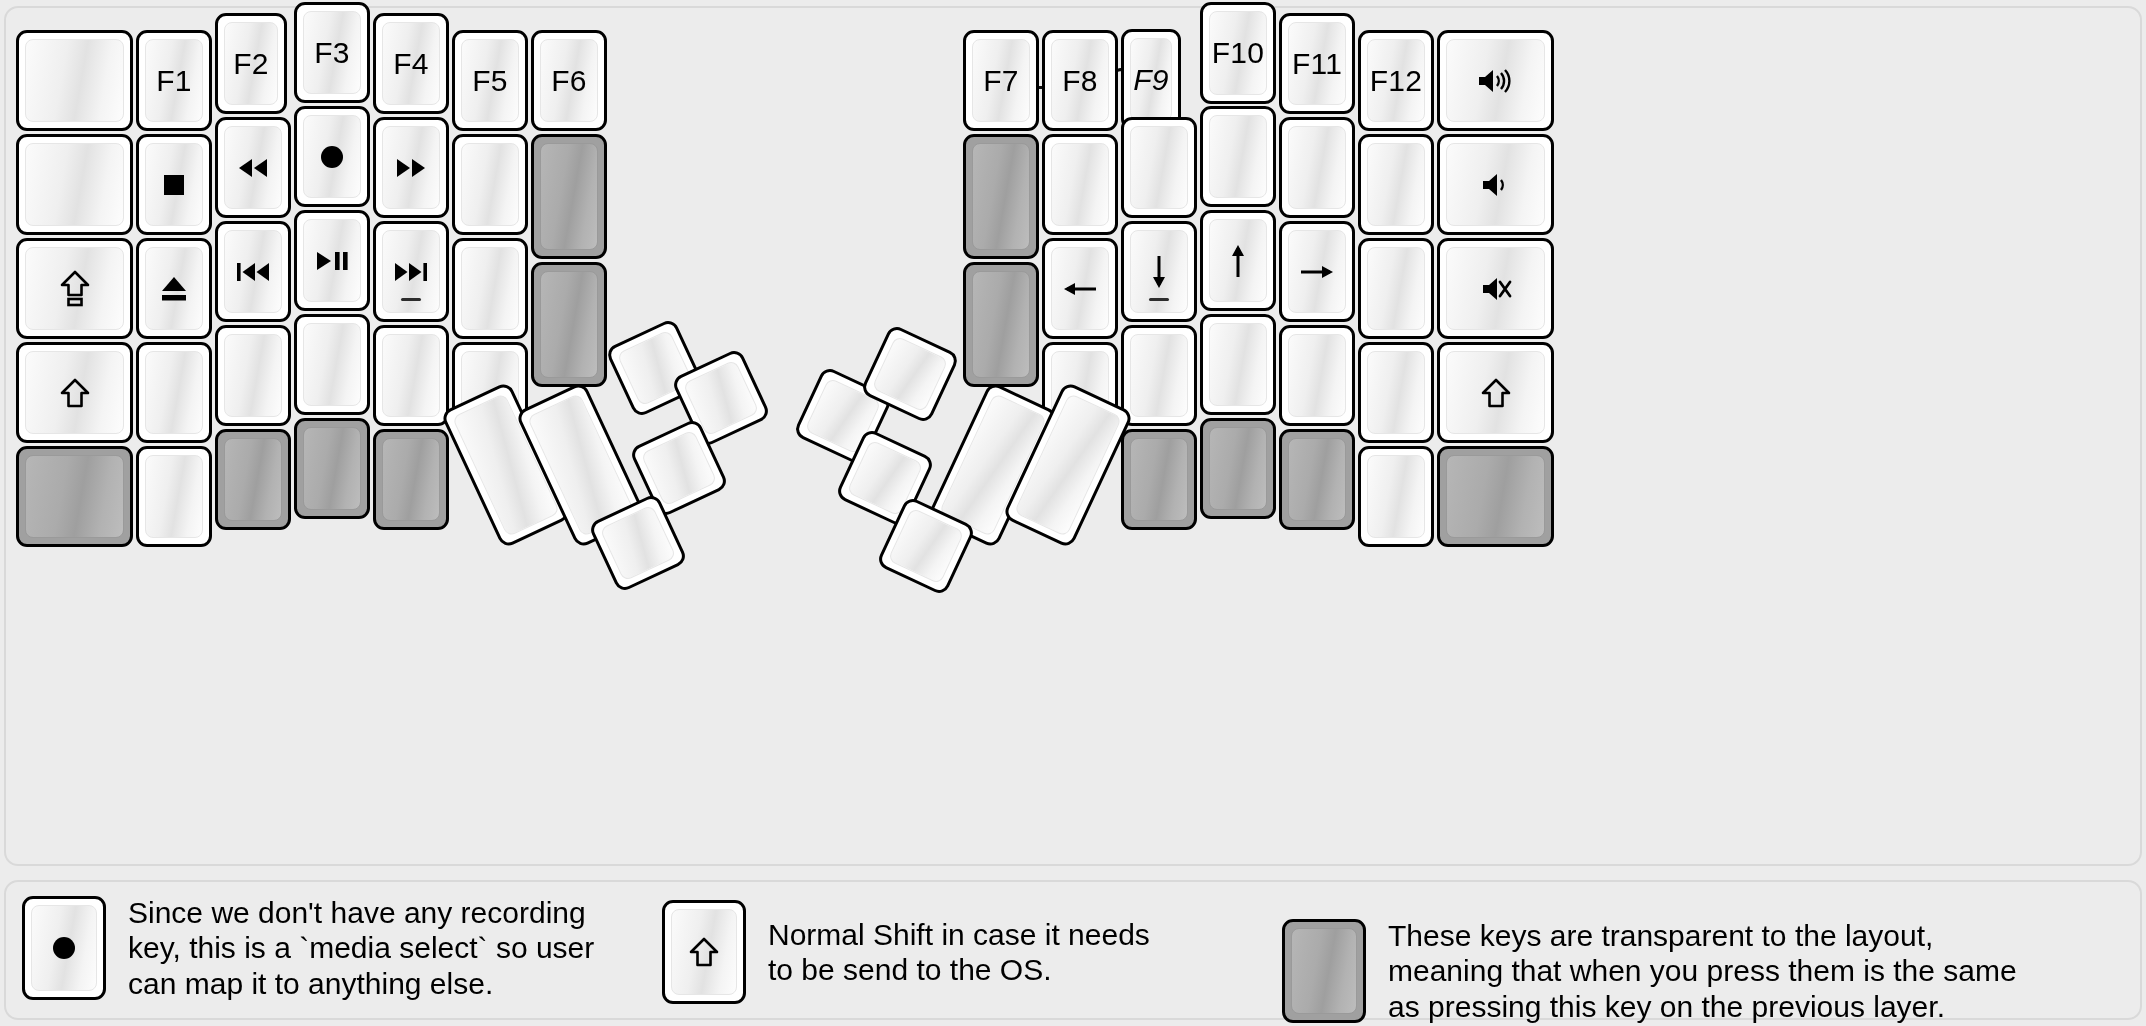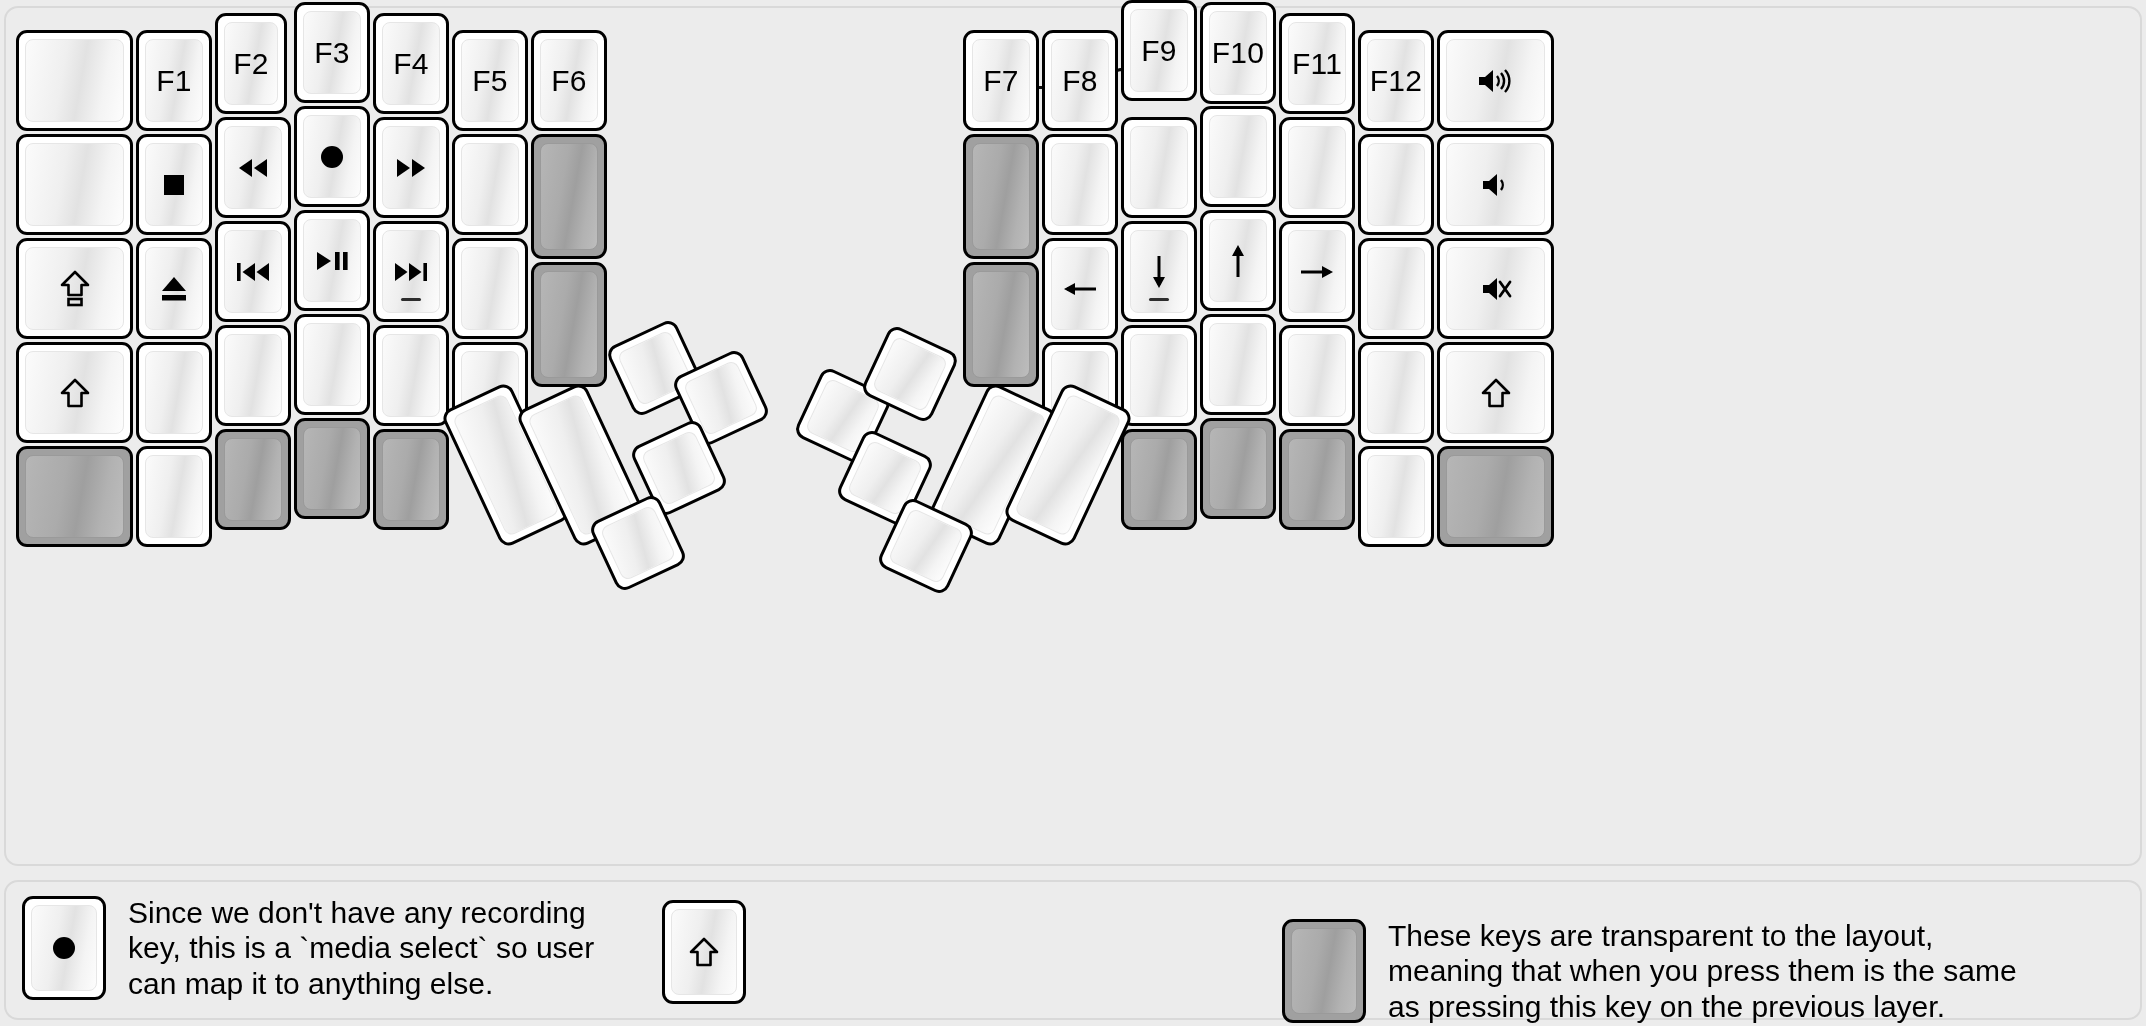--- a/index.html
+++ b/index.html
@@ -307,21 +307,21 @@
             <svg width="38" height="24" viewBox="0 0 38 24">
               <path d="M35 12 L6 12" stroke="#000" stroke-width="3"></path>
               <path d="M3 12 L14 6 L14 18 Z" fill="#000"></path>
             </svg>
           </span>
         </div>
       </div>
       <div class="key" style="left: 1042px; top: 342px; width: 76px; height: 101px;">
         <div class="cap"></div>
       </div>
-      <div class="key" style="left: 1121px; top: 0; width: 76px; height: 101px;">
+      <div class="key" style="left: 1121px; top: 29px; width: 60px; height: 101px; font-style: italic;">
         <div class="cap">
           <span class="legendtxt">F9</span>
         </div>
       </div>
       <div class="key" style="left: 1121px; top: 117px; width: 76px; height: 101px;">
         <div class="cap"></div>
       </div>
       <div class="key" style="left: 1121px; top: 221px; width: 76px; height: 101px;">
         <div class="cap">
           <span class="glyph">
@@ -505,20 +505,22 @@
       <div class="legend-item" style="left: 662px; top: 900px;">
         <div class="legend-key">
           <div class="cap">
             <span class="glyph">
               <svg width="30" height="32" viewBox="0 0 30 32">
                 <path d="M15 3 L28 16 L21.5 16 L21.5 29 L8.5 29 L8.5 16 L2 16 Z" fill="none" stroke="#000" stroke-width="2.6" stroke-linejoin="round"></path>
               </svg>
             </span>
           </div>
         </div>
+        <div class="legend-text">Normal Shift in case it needs
+to be send to the OS.</div>
       </div>
       <div class="legend-item" style="left: 1282px; top: 890px; margin-top: 28px;">
         <div class="legend-key trans">
           <div class="cap"></div>
         </div>
         <div class="legend-text">These keys are transparent to the layout,
 meaning that when you press them is the same
 as pressing this key on the previous layer.</div>
       </div>
     </div>

